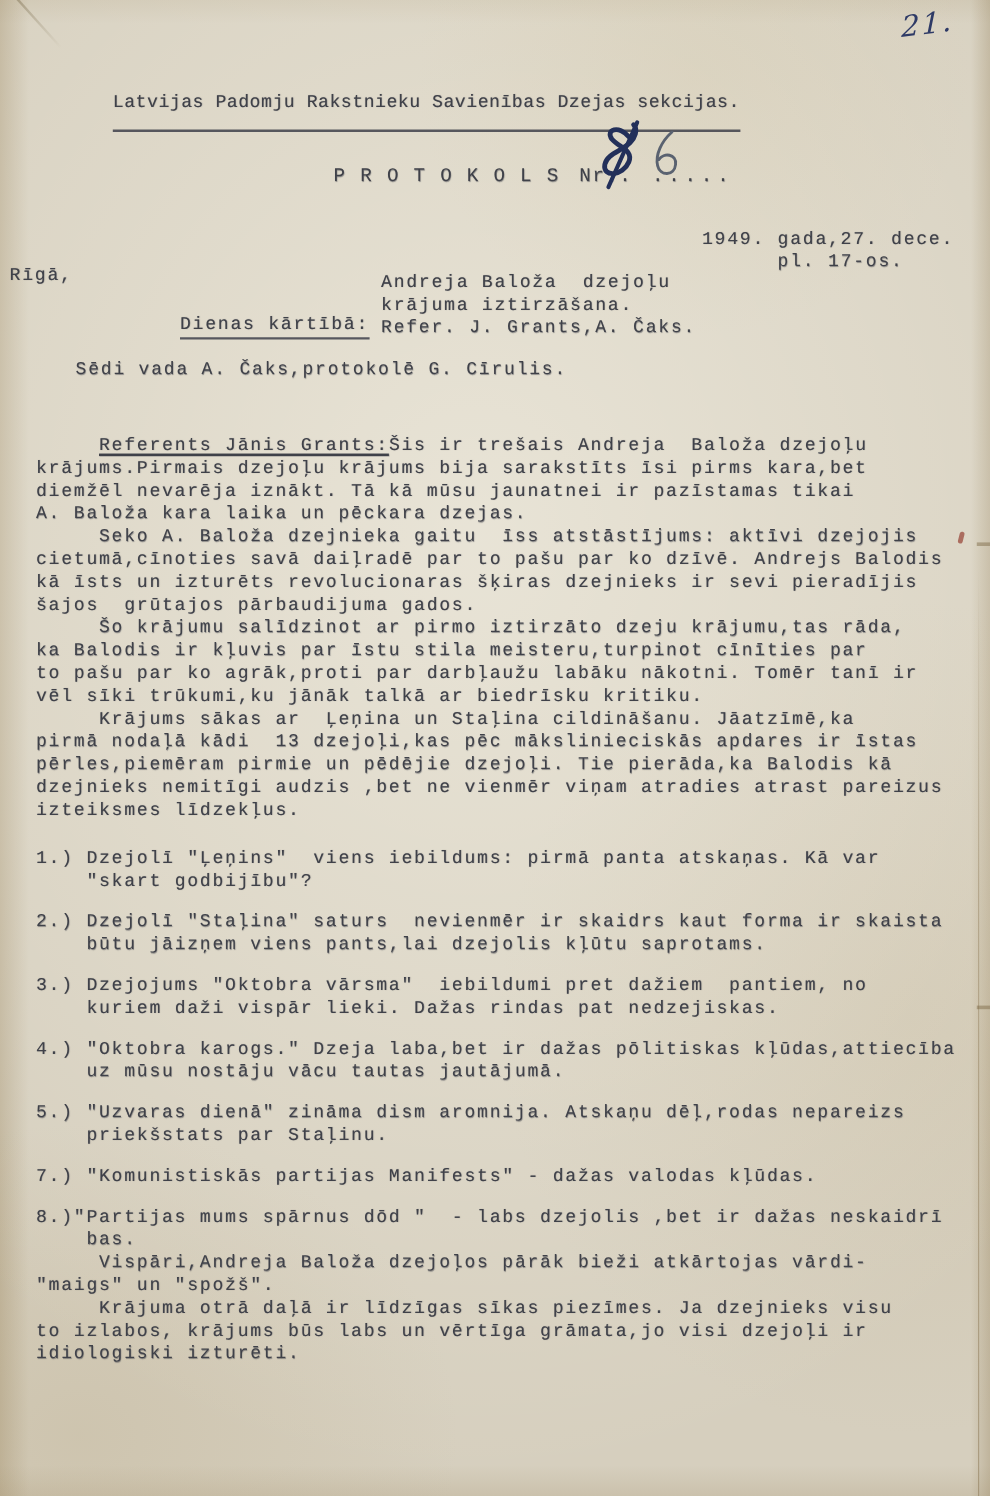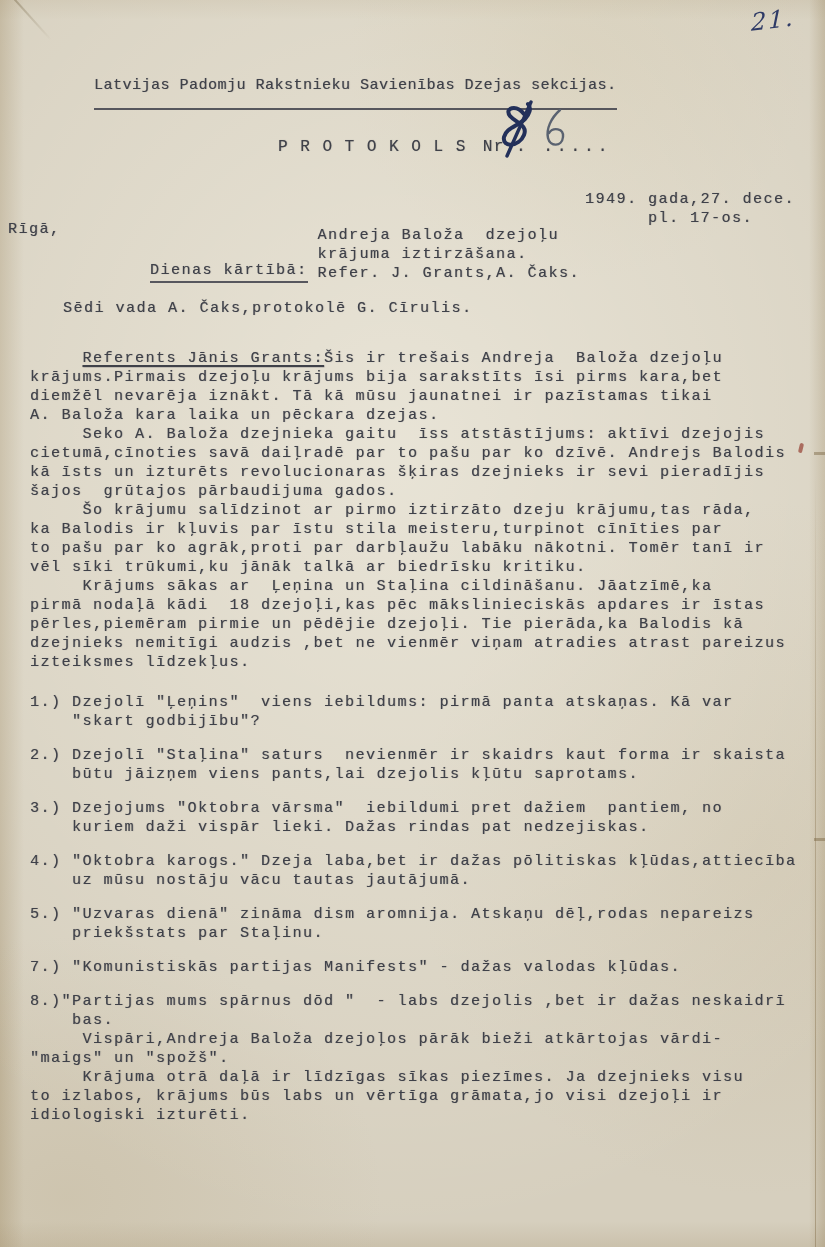--- a/index.html
+++ b/index.html
@@ -60,21 +60,21 @@
   .agenda { left:150px; top:226px; display:flex; align-items:flex-end; }
   .agenda-label {
     border-bottom:2px solid rgba(62,64,74,0.85);
     padding-bottom:1px;
     white-space:nowrap;
   }
   .agenda-lines { margin-left:10px; }
 
   .chair { left:63px; top:299px; }
 
-  .doc-body { position:absolute; left:30px; top:349px; width:793px; }
+  .doc-body { position:absolute; left:30px; top:362px; width:793px; }
   .para { margin:0; }
   .p1-label { text-decoration:underline; text-decoration-thickness:1.8px; text-underline-offset:3px; }
   .list-item { margin-top:15px; }
   .list-item.first { margin-top:21px; }
   .closing { }
 
   .crease {
     position:absolute; left:-14px; top:10px;
     width:78px; height:2px;
     background:linear-gradient(90deg, rgba(110,95,62,0.55), rgba(110,95,62,0));
@@ -141,21 +141,21 @@
 A. Baloža kara laika un pēckara dzejas.</span></div>
     <div class="para pre">     Seko A. Baloža dzejnieka gaitu  īss atstāstījums: aktīvi dzejojis
 cietumā,cīnoties savā daiļradē par to pašu par ko dzīvē. Andrejs Balodis
 kā īsts un izturēts revolucionaras šķiras dzejnieks ir sevi pieradījis
 šajos  grūtajos pārbaudijuma gados.</div>
     <div class="para pre">     Šo krājumu salīdzinot ar pirmo iztirzāto dzeju krājumu,tas rāda,
 ka Balodis ir kļuvis par īstu stila meisteru,turpinot cīnīties par
 to pašu par ko agrāk,proti par darbļaužu labāku nākotni. Tomēr tanī ir
 vēl sīki trūkumi,ku jānāk talkā ar biedrīsku kritiku.</div>
     <div class="para pre">     Krājums sākas ar  Ļeņina un Staļina cildināšanu. Jāatzīmē,ka
-pirmā nodaļā kādi  18 dzejoļi,kas pēc mākslinieciskās apdares ir īstas
+pirmā nodaļā kādi  13 dzejoļi,kas pēc mākslinieciskās apdares ir īstas
 pērles,piemēram pirmie un pēdējie dzejoļi. Tie pierāda,ka Balodis kā
 dzejnieks nemitīgi audzis ,bet ne vienmēr viņam atradies atrast pareizus
 izteiksmes līdzekļus.</div>
 
     <div class="list-item first pre">1.) Dzejolī "Ļeņins"  viens iebildums: pirmā panta atskaņas. Kā var
     "skart godbijību"?</div>
     <div class="list-item pre">2.) Dzejolī "Staļina" saturs  nevienmēr ir skaidrs kaut forma ir skaista
     būtu jāizņem viens pants,lai dzejolis kļūtu saprotams.</div>
     <div class="list-item pre">3.) Dzejojums "Oktobra vārsma"  iebildumi pret dažiem  pantiem, no
     kuriem daži vispār lieki. Dažas rindas pat nedzejiskas.</div>

